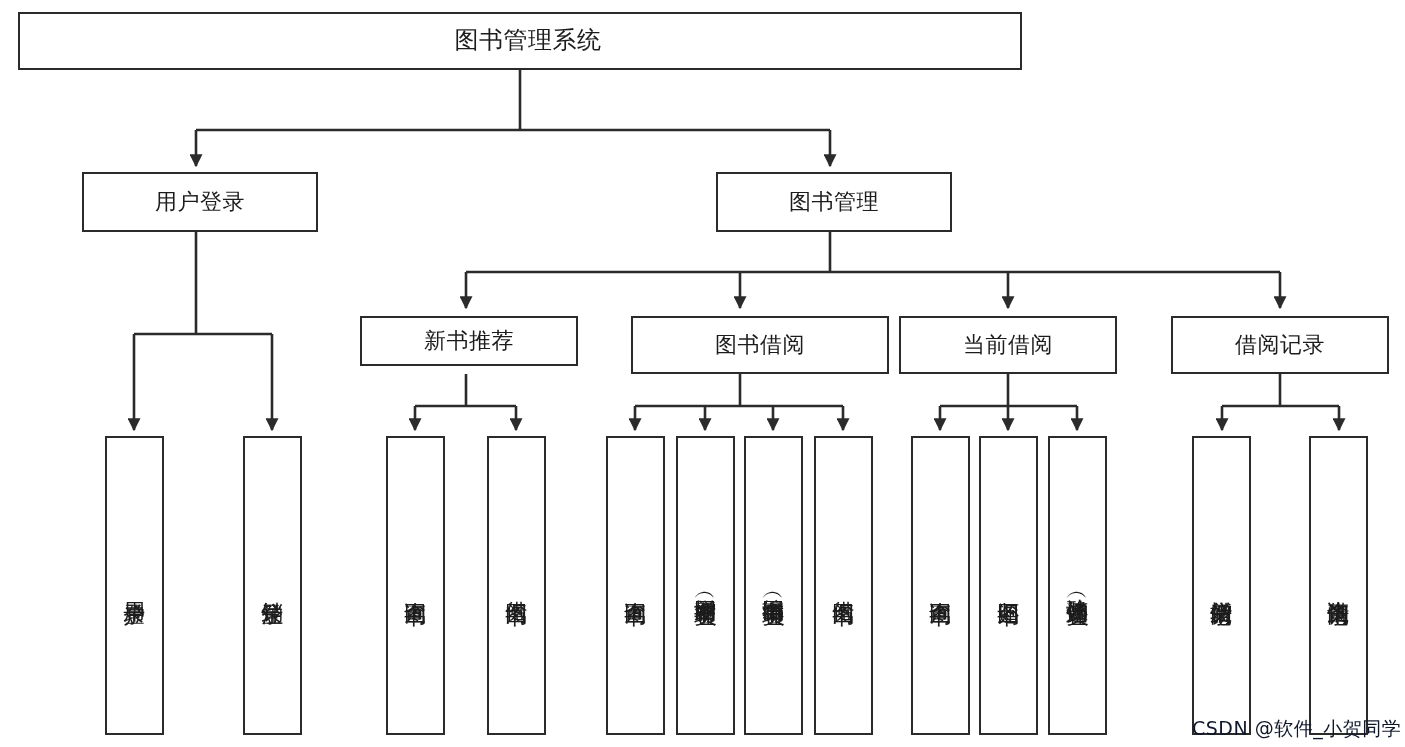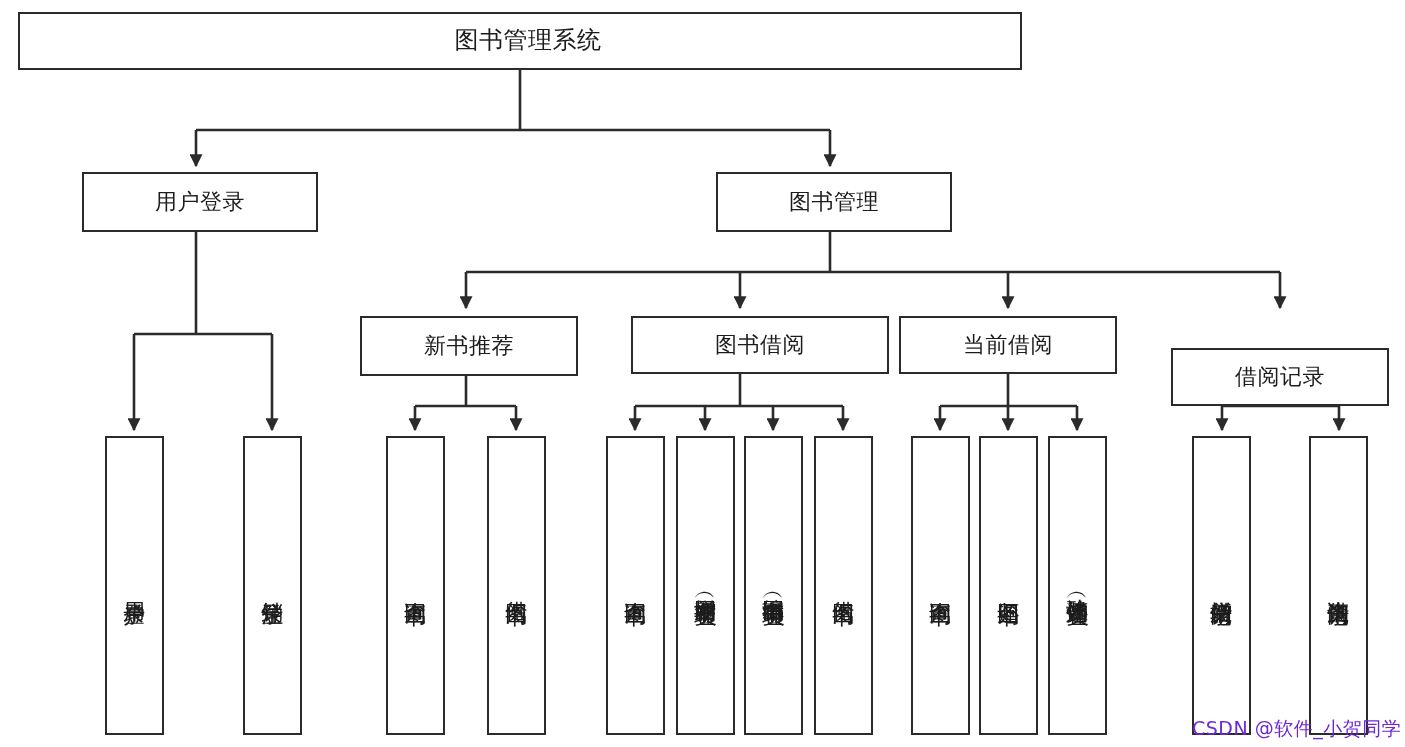--- a/index.html
+++ b/index.html
@@ -49,21 +49,21 @@
   .node.leaf .label {
     writing-mode: vertical-rl;
     text-orientation: upright;
     line-height: 1.06;
     letter-spacing: 1px;
     white-space: nowrap;
   }
   .watermark {
     position: absolute;
     font-size: 19px;
-    color: #6d28d9;
+    color: #0f172a;
     white-space: nowrap;
     letter-spacing: 0.5px;
   }
 </style>
 </head>
 <body>
 
 <div id="canvas">
 
   <svg class="edges" viewBox="0 0 1405 747" xmlns="http://www.w3.org/2000/svg">
@@ -120,30 +120,30 @@
     <span class="label">图书管理系统</span>
   </div>
 
   <div class="node lvl2" style="left:82px; top:172px; width:236px; height:60px;">
     <span class="label">用户登录</span>
   </div>
   <div class="node lvl2" style="left:716px; top:172px; width:236px; height:60px;">
     <span class="label">图书管理</span>
   </div>
 
-  <div class="node lvl3" style="left:360px; top:316px; width:218px; height:60px;">
+  <div class="node lvl3" style="left:360px; top:316px; width:218px; height:50px;">
     <span class="label">新书推荐</span>
   </div>
   <div class="node lvl3" style="left:631px; top:316px; width:258px; height:58px;">
     <span class="label">图书借阅</span>
   </div>
   <div class="node lvl3" style="left:899px; top:316px; width:218px; height:58px;">
     <span class="label">当前借阅</span>
   </div>
-  <div class="node lvl3" style="left:1171px; top:316px; width:218px; height:58px;margin-top:32px;">
+  <div class="node lvl3" style="left:1171px; top:316px; width:218px; height:58px;">
     <span class="label">借阅记录</span>
   </div>
 
   <div class="node leaf" style="left:105px; top:436px; width:59px; height:299px;">
     <span class="label">用户登录</span>
   </div>
   <div class="node leaf" style="left:243px; top:436px; width:59px; height:299px;">
     <span class="label">注销登录</span>
   </div>
 

